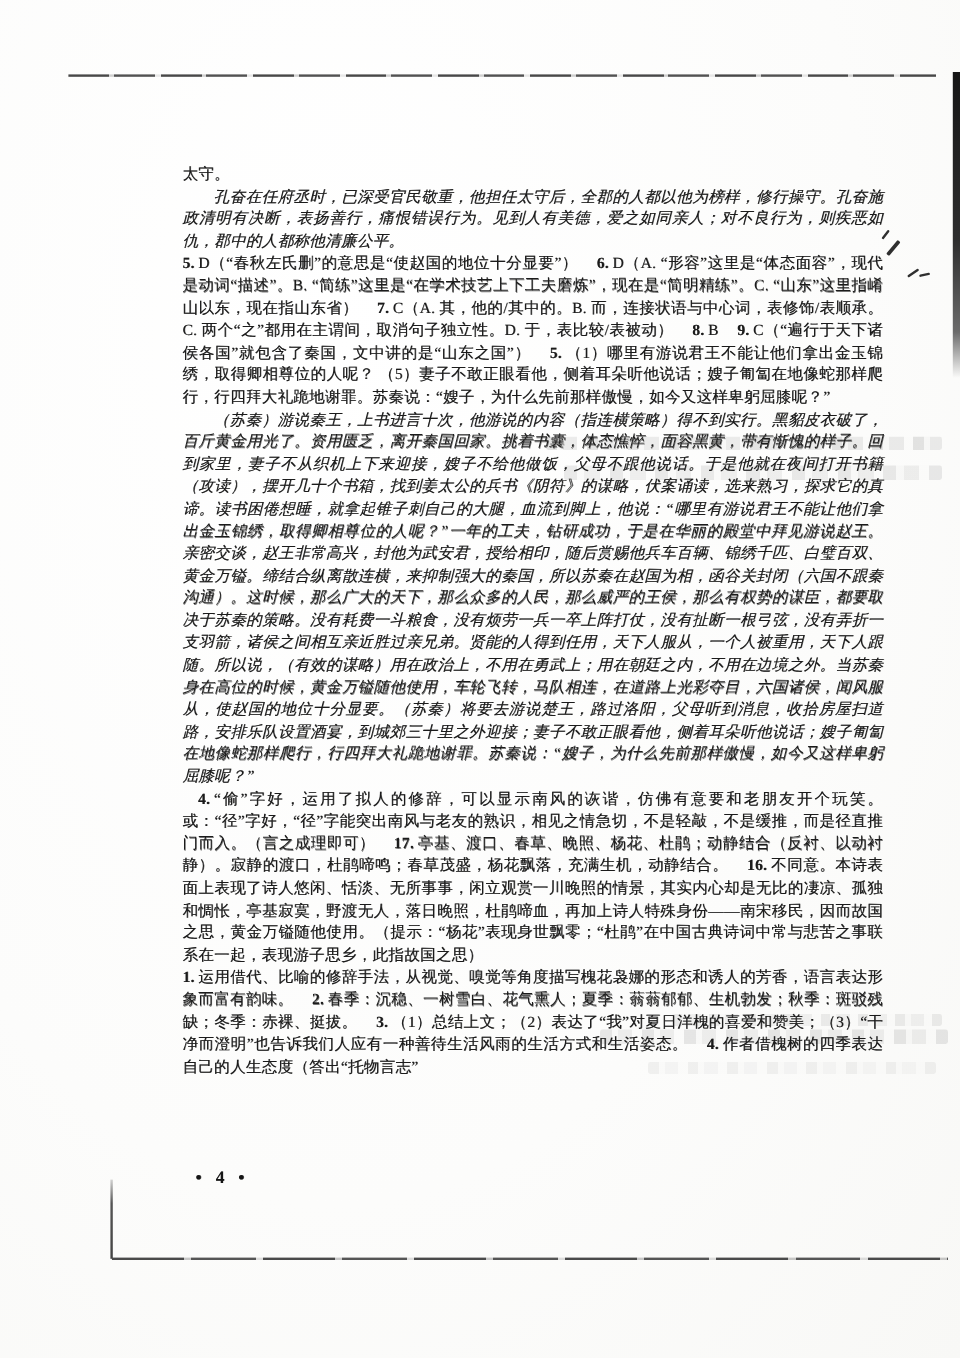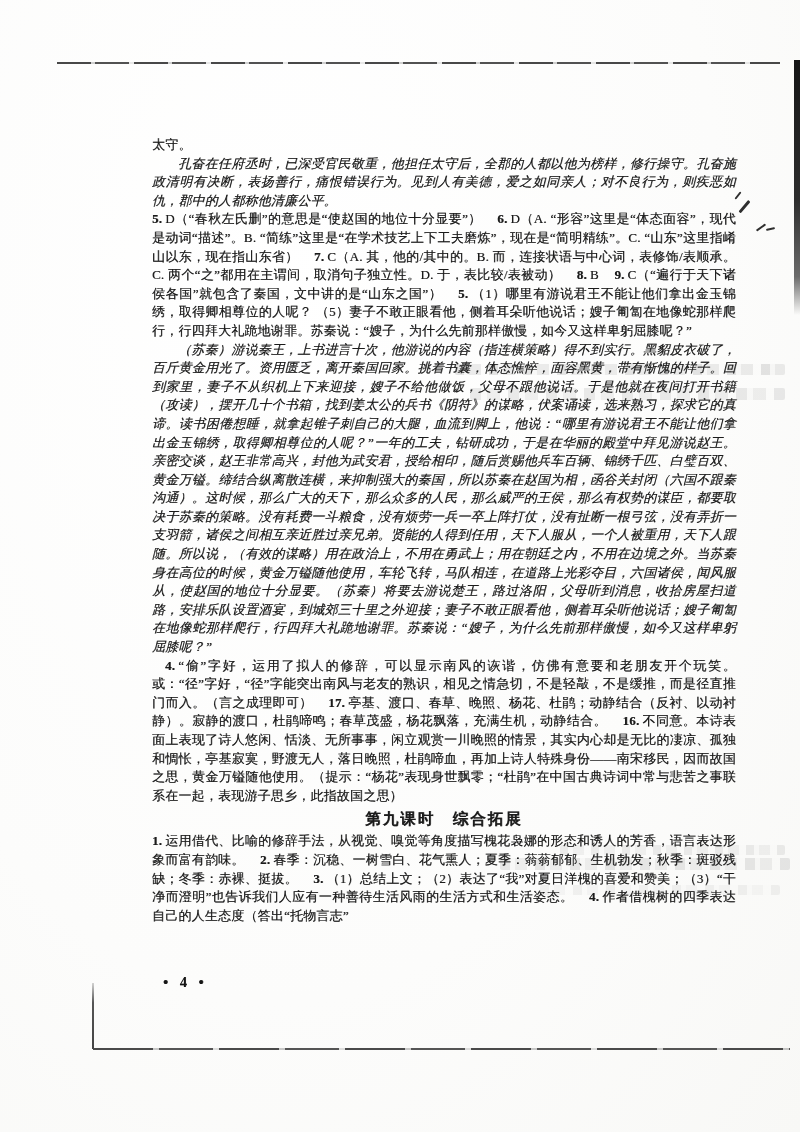--- a/index.html
+++ b/index.html
@@ -115,21 +115,20 @@
 
     <p class="indent2">（苏秦）游说秦王，上书进言十次，他游说的内容（指连横策略）得不到实行。黑貂皮衣破了，百斤黄金用光了。资用匮乏，离开秦国回家。挑着书囊，体态憔悴，面容黑黄，带有惭愧的样子。回到家里，妻子不从织机上下来迎接，嫂子不给他做饭，父母不跟他说话。于是他就在夜间打开书籍（攻读），摆开几十个书箱，找到姜太公的兵书《阴符》的谋略，伏案诵读，选来熟习，探求它的真谛。读书困倦想睡，就拿起锥子刺自己的大腿，血流到脚上，他说：“哪里有游说君王不能让他们拿出金玉锦绣，取得卿相尊位的人呢？”一年的工夫，钻研成功，于是在华丽的殿堂中拜见游说赵王。亲密交谈，赵王非常高兴，封他为武安君，授给相印，随后赏赐他兵车百辆、锦绣千匹、白璧百双、黄金万镒。缔结合纵离散连横，来抑制强大的秦国，所以苏秦在赵国为相，函谷关封闭（六国不跟秦沟通）。这时候，那么广大的天下，那么众多的人民，那么威严的王侯，那么有权势的谋臣，都要取决于苏秦的策略。没有耗费一斗粮食，没有烦劳一兵一卒上阵打仗，没有扯断一根弓弦，没有弄折一支羽箭，诸侯之间相互亲近胜过亲兄弟。贤能的人得到任用，天下人服从，一个人被重用，天下人跟随。所以说，（有效的谋略）用在政治上，不用在勇武上；用在朝廷之内，不用在边境之外。当苏秦身在高位的时候，黄金万镒随他使用，车轮飞转，马队相连，在道路上光彩夺目，六国诸侯，闻风服从，使赵国的地位十分显要。（苏秦）将要去游说楚王，路过洛阳，父母听到消息，收拾房屋扫道路，安排乐队设置酒宴，到城郊三十里之外迎接；妻子不敢正眼看他，侧着耳朵听他说话；嫂子匍匐在地像蛇那样爬行，行四拜大礼跪地谢罪。苏秦说：“嫂子，为什么先前那样傲慢，如今又这样卑躬屈膝呢？”</p>
 
 
     <p class="indent1">
       <span class="seg"><b class="num">4.</b><span>“偷”字好，运用了拟人的修辞，可以显示南风的诙谐，仿佛有意要和老朋友开个玩笑。或：“径”字好，“径”字能突出南风与老友的熟识，相见之情急切，不是轻敲，不是缓推，而是径直推门而入。（言之成理即可）</span></span>
       <span class="seg"><b class="num">17.</b><span>亭基、渡口、春草、晚照、杨花、杜鹃；动静结合（反衬、以动衬静）。寂静的渡口，杜鹃啼鸣；春草茂盛，杨花飘落，充满生机，动静结合。</span></span>
       <span class="seg"><b class="num">16.</b><span>不同意。本诗表面上表现了诗人悠闲、恬淡、无所事事，闲立观赏一川晚照的情景，其实内心却是无比的凄凉、孤独和惆怅，亭基寂寞，野渡无人，落日晚照，杜鹃啼血，再加上诗人特殊身份——南宋移民，因而故国之思，黄金万镒随他使用。（提示：“杨花”表现身世飘零；“杜鹃”在中国古典诗词中常与悲苦之事联系在一起，表现游子思乡，此指故国之思）</span></span>
     </p>
 
-    <h2 class="lesson-heading">第九课时　综合拓展</h2>
 
     <p>
       <span class="seg"><b class="num">1.</b><span>运用借代、比喻的修辞手法，从视觉、嗅觉等角度描写槐花袅娜的形态和诱人的芳香，语言表达形象而富有韵味。</span></span>
       <span class="seg"><b class="num">2.</b><span>春季：沉稳、一树雪白、花气熏人；夏季：蓊蓊郁郁、生机勃发；秋季：斑驳残缺；冬季：赤裸、挺拔。</span></span>
       <span class="seg"><b class="num">3.</b><span>（1）总结上文；（2）表达了“我”对夏日洋槐的喜爱和赞美；（3）“干净而澄明”也告诉我们人应有一种善待生活风雨的生活方式和生活姿态。</span></span>
       <span class="seg"><b class="num">4.</b><span>作者借槐树的四季表达自己的人生态度（答出“托物言志”</span></span>
     </p>
 
   </section>
 

